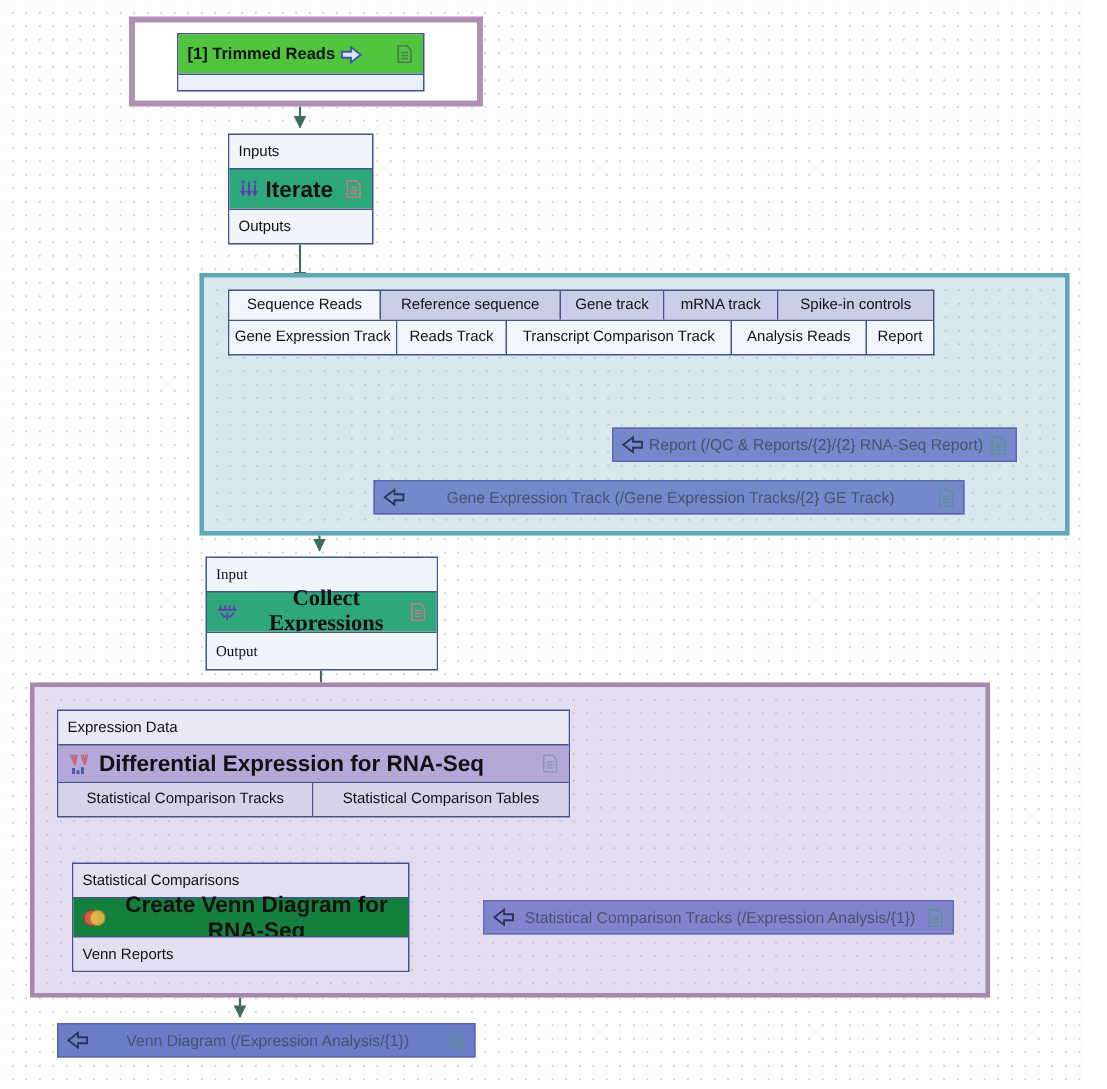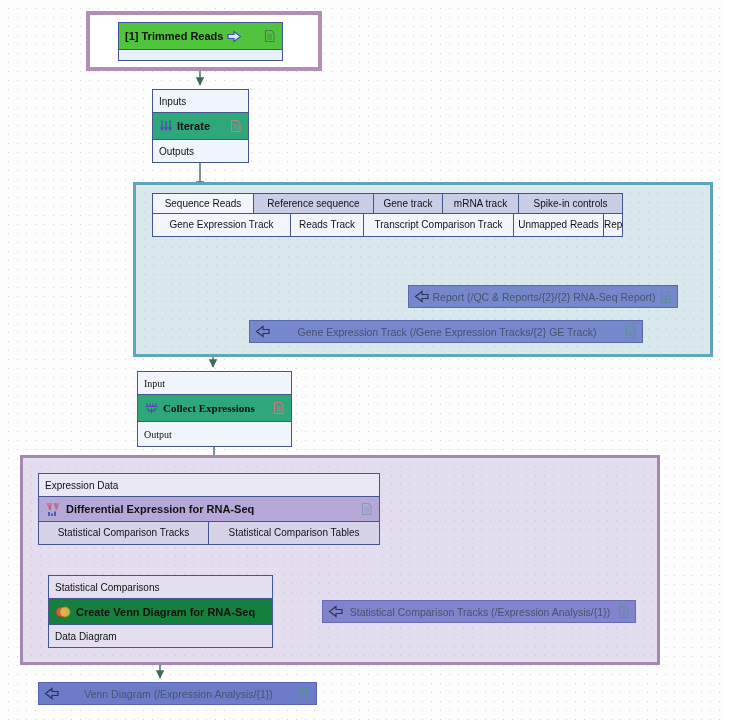--- a/index.html
+++ b/index.html
@@ -15,21 +15,21 @@
   .group-teal{background-color:#d9e8ec;border:3px solid #5fa7b8;
     background-image:radial-gradient(#b7ccd3 0.8px, transparent 1px);background-size:9px 9px;background-position:4px 4px;}
   .group-purple{background-color:#e3ddef;border:3px solid #a588ad;
     background-image:radial-gradient(#c9bfd9 0.8px, transparent 1px);background-size:9px 9px;background-position:4px 4px;}
   .frame-mauve{background:#ffffff;border:4px solid #b18fb4;}
 
   
   .node{border:1px solid #44548c;background:#f0f5fc;font-size:10px;color:#111;}
   .row{position:relative;box-sizing:border-box;display:flex;align-items:center;padding:0 6px;border-top:1px solid #44548c;}
   .row:first-child{border-top:none;}
-  .row.name{font-weight:bold;font-size:11px;text-align:center;}
+  .row.name{font-weight:bold;font-size:15px;text-align:center;}
   .green-bright{background:#50c43c;}
   .green-teal{background:#2ea77a;}
   .purple-mid{background:#b5a8d9;}
   .light-row{background:#f0f5fc;}
   .lav-row{background:#e9e8f4;}
   .lav-tab-row{background:#d6d3e9;}
   .venn-light{background:#e4dff0;}
   .venn-mid{background:#15803d;}
 
   .tabs{display:flex;}
@@ -127,24 +127,24 @@
 
   <div class="abs node" style="left:152px;top:193px;width:471px;background:none;border:none;">
     <div class="tabs" style="height:21px;border:1px solid #44548c;box-sizing:border-box;">
       <div class="tab lit" style="width:101px;">Sequence Reads</div>
       <div class="tab lav" style="width:120px;">Reference sequence</div>
       <div class="tab lav" style="width:69px;">Gene track</div>
       <div class="tab lav" style="width:76px;">mRNA track</div>
       <div class="tab lav" style="flex:1;">Spike-in controls</div>
     </div>
     <div class="tabs" style="height:23px;border:1px solid #44548c;border-top:none;box-sizing:border-box;">
-      <div class="tab lit" style="width:138px;line-height:22px;">Gene Expression Track</div>
+      <div class="tab lit" style="width:112px;line-height:22px;">Gene Expression Track</div>
       <div class="tab lit" style="width:73px;line-height:22px;">Reads Track</div>
       <div class="tab lit" style="width:150px;line-height:22px;">Transcript Comparison Track</div>
-      <div class="tab lit" style="width:90px;line-height:22px;">Unmapped Reads</div>
+      <div class="tab lit" style="width:90px;line-height:22px;">Analysis Reads</div>
       <div class="tab lit" style="flex:1;line-height:22px;">Report</div>
     </div>
   </div>
 
   <div class="abs outbox" style="left:408px;top:285px;width:270px;height:23px;">
     <span class="icon">
       <svg width="15" height="13">
           <path d="M14,4.5 H8 V1.5 L1.5,6.5 8,11.5 V8.5 H14 z" fill="none" stroke="#2a3552" stroke-width="1.2"></path>
         </svg>
     </span>
@@ -239,21 +239,21 @@
     <div class="row name venn-mid" style="height:26px;">
       <span class="icon" style="margin-right:5px;">
         <svg width="16" height="14">
             <circle cx="6" cy="7" r="5" fill="#e25848" fill-opacity="0.9" stroke="#a8382c" stroke-width="0.8"></circle>
             <circle cx="10" cy="7" r="5" fill="#ecc84c" fill-opacity="0.8" stroke="#b08a28" stroke-width="0.8"></circle>
           </svg>
       </span>
       <span>Create Venn Diagram for RNA-Seq</span>
     </div>
     <div class="row venn-light" style="height:23px;">
-      <span>Data Diagram</span>
+      <span>Venn Reports</span>
     </div>
   </div>
 
   <div class="abs outbox v2" style="left:322px;top:600px;width:314px;height:23px;">
     <span class="icon">
       <svg width="15" height="13">
           <path d="M14,4.5 H8 V1.5 L1.5,6.5 8,11.5 V8.5 H14 z" fill="none" stroke="#2a3552" stroke-width="1.2"></path>
         </svg>
     </span>
     <span class="lbl">Statistical Comparison Tracks (/Expression Analysis/{1})</span>

